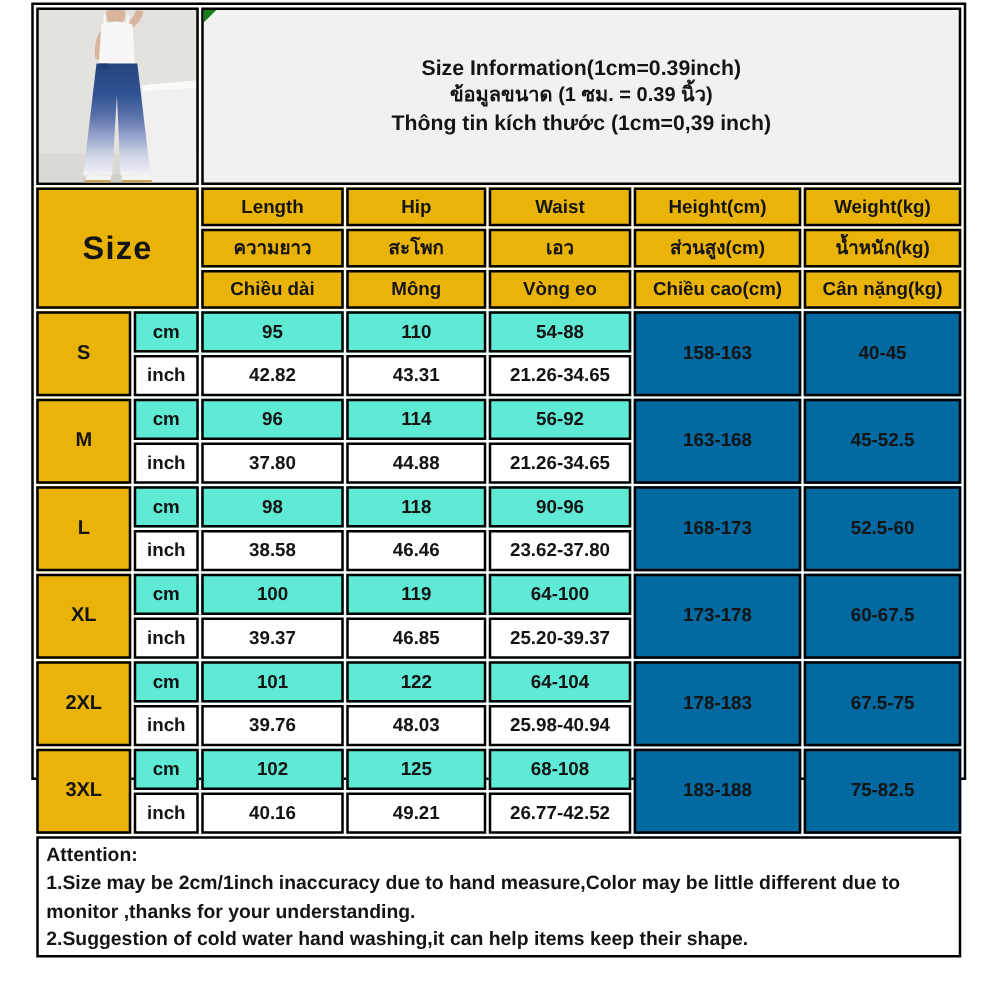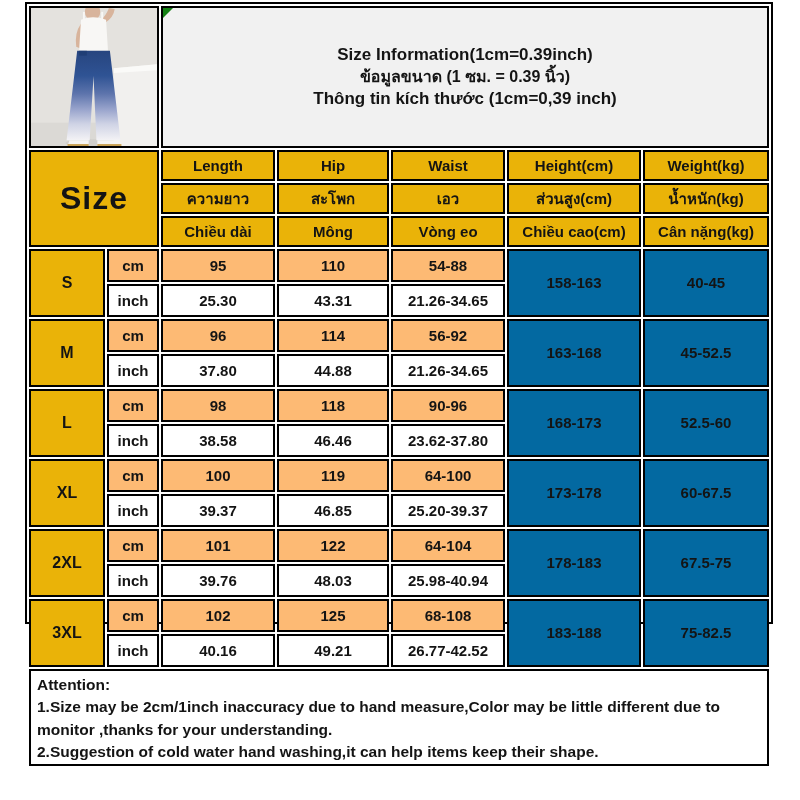--- a/index.html
+++ b/index.html
@@ -25,23 +25,23 @@
   .r-photo td{height:142px;}
   .r-head td{height:31px;}
   .r-data td{height:33px;}
   .r-note td{height:95px;}
   
   td.photo-cell{padding:0;background:#e4e2de;vertical-align:top;}
   td.title-cell{background:#f1f1f1;position:relative;font-size:17px;}
   td.title-cell .t{margin:3px 0;}
   td.title-cell .t-th{font-size:16px;}
   td.gray{background:#eab308;}
-  td.size-head{font-size:32px;letter-spacing:1px;}
+  td.size-head{font-size:26px;letter-spacing:1px;}
   td.size-cell{font-size:16px;}
-  td.cmbg{background:#fdba74;}
+  td.cmbg{background:#5eead4;}
   td.range{background:#0369a1;}
   td.note-cell{
     background:#ffffff;text-align:left;vertical-align:top;
     font-weight:bold;font-size:15.5px;line-height:1.45;padding:3px 6px 0 6px;
   }
   .marker{
     position:absolute;top:0;left:0;width:0;height:0;
     border-top:10px solid #148014;border-right:10px solid transparent;
   }
   svg.photo{display:block;width:100%;height:100%;}
@@ -129,21 +129,21 @@
     <td rowspan="2" class="gray size-cell">S</td>
     <td class="cmbg">cm</td>
     <td class="cmbg">95</td>
     <td class="cmbg">110</td>
     <td class="cmbg">54-88</td>
     <td rowspan="2" class="range">158-163</td>
     <td rowspan="2" class="range">40-45</td>
   </tr>
   <tr class="r-data">
     <td>inch</td>
-    <td>25.30</td>
+    <td>42.82</td>
     <td>43.31</td>
     <td>21.26-34.65</td>
   </tr>
 
   <tr class="r-data">
     <td rowspan="2" class="gray size-cell">M</td>
     <td class="cmbg">cm</td>
     <td class="cmbg">96</td>
     <td class="cmbg">114</td>
     <td class="cmbg">56-92</td>

